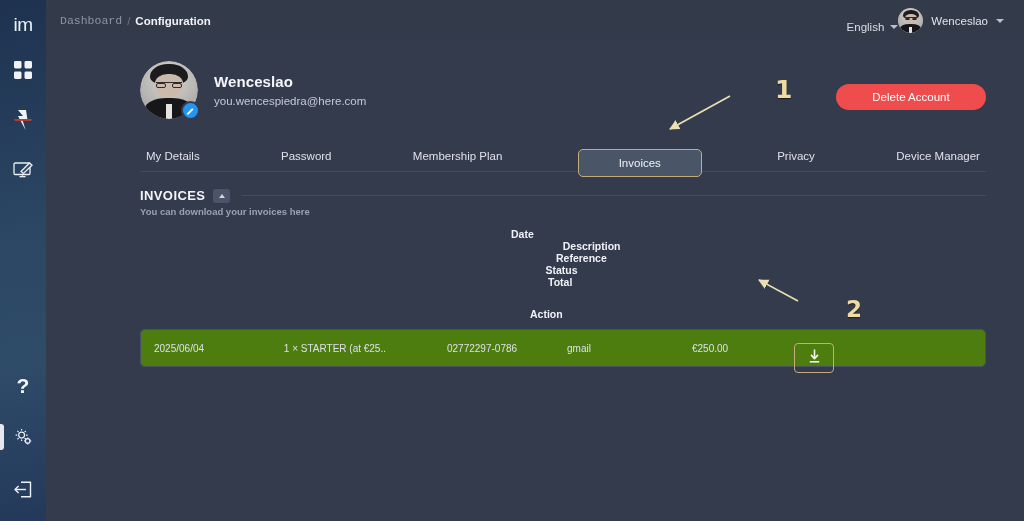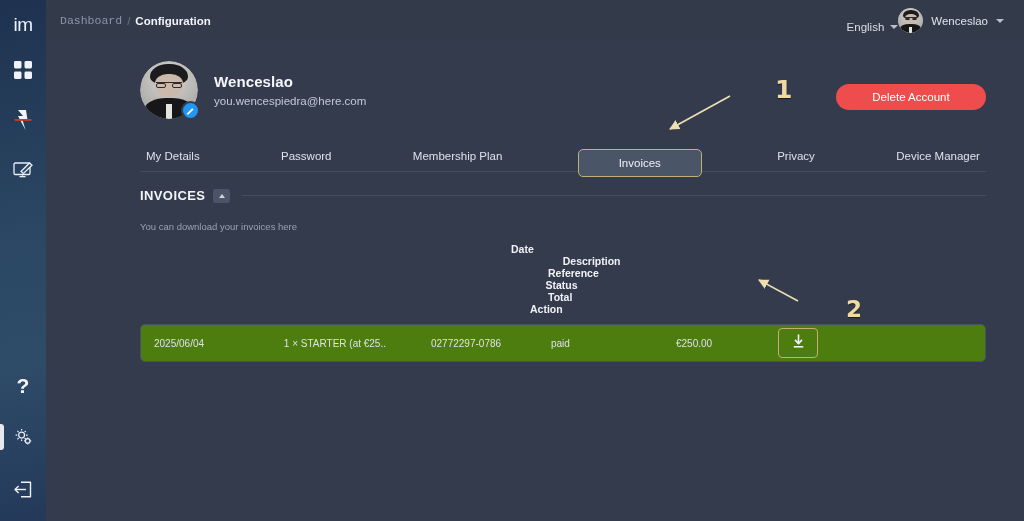--- a/index.html
+++ b/index.html
@@ -127,32 +127,32 @@
   .sect { margin: 16px 38px 0 94px; }
   .sect-head { display: flex; align-items: center; gap: 8px; }
   .sect-title { color: #f2f4f8; font-size: 13px; font-weight: bold; letter-spacing: .4px; }
   .collapse-btn {
     width: 17px; height: 14px; border-radius: 3px;
     background: #4b5468; display: flex; align-items: center; justify-content: center;
     cursor: pointer;
   }
   .chev-up { width: 0; height: 0; border-left: 3.5px solid transparent; border-right: 3.5px solid transparent; border-bottom: 4px solid #cfd4de; }
   .sect-rule { flex: 1; height: 1px; background: #454c5e; margin-left: 4px; }
-  .sect-sub { color: #9aa2b2; font-size: 9.5px; margin-top: 18px; }
+  .sect-sub { color: #9aa2b2; font-size: 9.5px; margin-top: 3px; font-weight: bold; }
 
   .tbl { margin-top: 11px; }
   .tr { display: flex; align-items: center; flex-direction: column; }
   .th { color: #f0f2f7; font-size: 10.5px; font-weight: bold; }
   .td { color: #dde1e9; font-size: 10px; }
   .c-date { width: 130px; padding-left: 13px; }
   .c-desc { width: 115px; text-align: right; }
-  .c-ref  { width: 120px; padding-left: 45px; }
+  .c-ref  { width: 120px; padding-left: 45px; margin-left: 16px; }
   .c-stat { width: 125px; padding-left: 45px; }
   .c-tot  { width: 120px; padding-left: 45px; }
-  .c-act  { width: 120px; padding-left: 27px; }
+  .c-act  { width: 120px; padding-left: 27px; margin-top: 20px; }
 
   .row-card {
     margin-top: 9px; height: 38px;
     background: #4d7c0f; border: 1px solid #4a5165; border-radius: 5px;
     display: flex; align-items: center;
   }
   .dl-btn {
     width: 40px; height: 30px;
     border: 1.6px solid #c5ad7a; border-radius: 4px;
     background: transparent; cursor: pointer;
@@ -330,21 +330,21 @@
           <div class="th c-ref">Reference</div>
           <div class="th c-stat">Status</div>
           <div class="th c-tot">Total</div>
           <div class="th c-act">Action</div>
         </div>
 
         <div class="row-card">
           <div class="td c-date">2025/06/04</div>
           <div class="td c-desc">1 × STARTER (at €25..</div>
           <div class="td c-ref">02772297-0786</div>
-          <div class="td c-stat">paid</div>
+          <div class="td c-stat">gmail</div>
           <div class="td c-tot">€250.00</div>
           <div class="c-act">
             <button class="dl-btn">
               <span>
                 <svg width="17" height="17" viewBox="0 0 18 18">
                   <path d="M9 1.5 L9 10.5" stroke="#f1f3f7" stroke-width="1.7"></path>
                   <path d="M5.3 7.3 L9 11.2 L12.7 7.3" fill="none" stroke="#f1f3f7" stroke-width="1.7" stroke-linejoin="round"></path>
                   <path d="M4 14.6 L14 14.6" stroke="#f1f3f7" stroke-width="1.7"></path>
                 </svg>
               </span>

